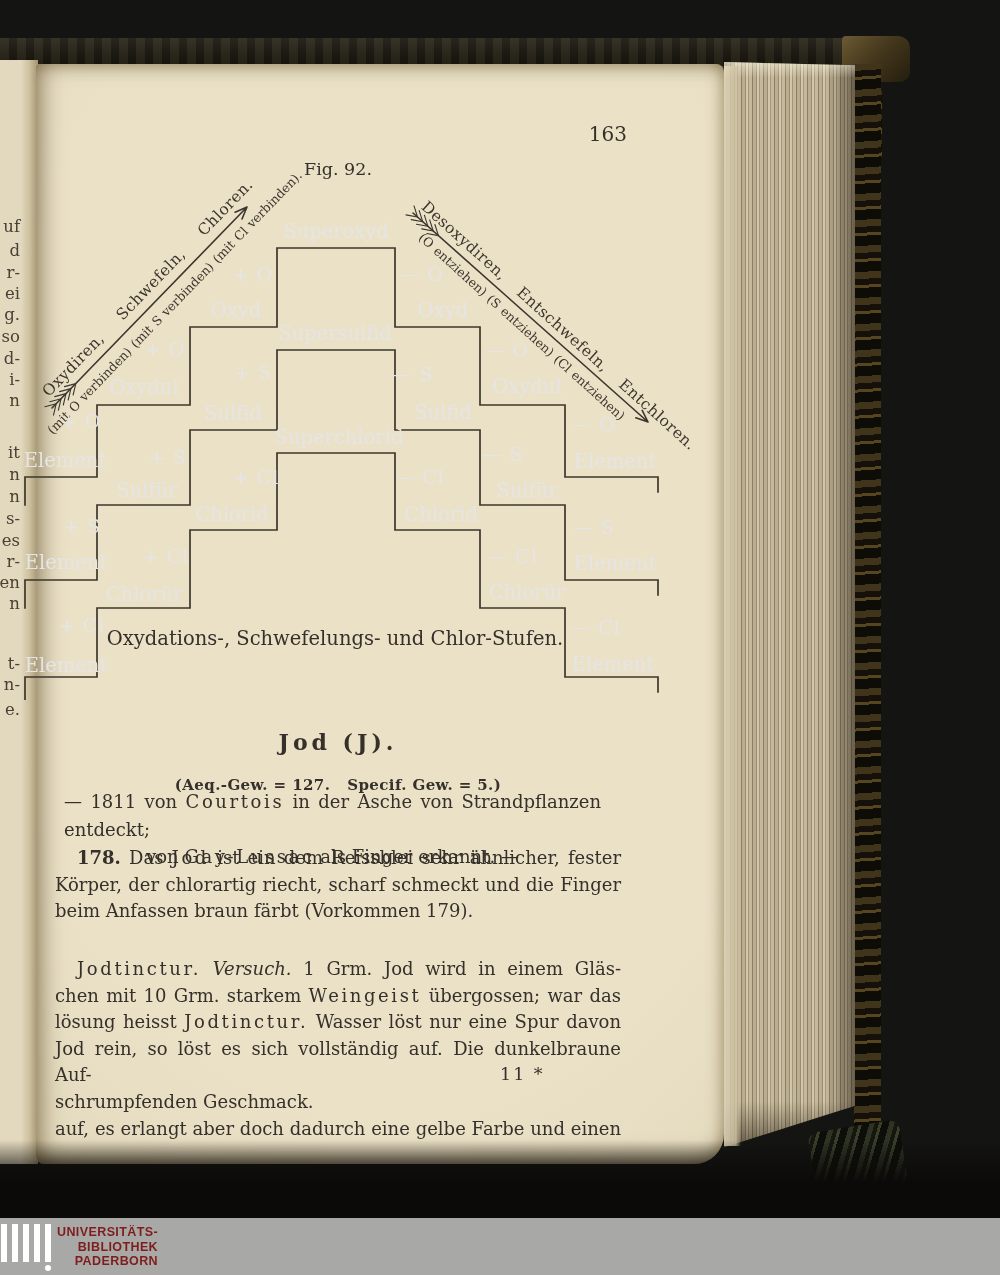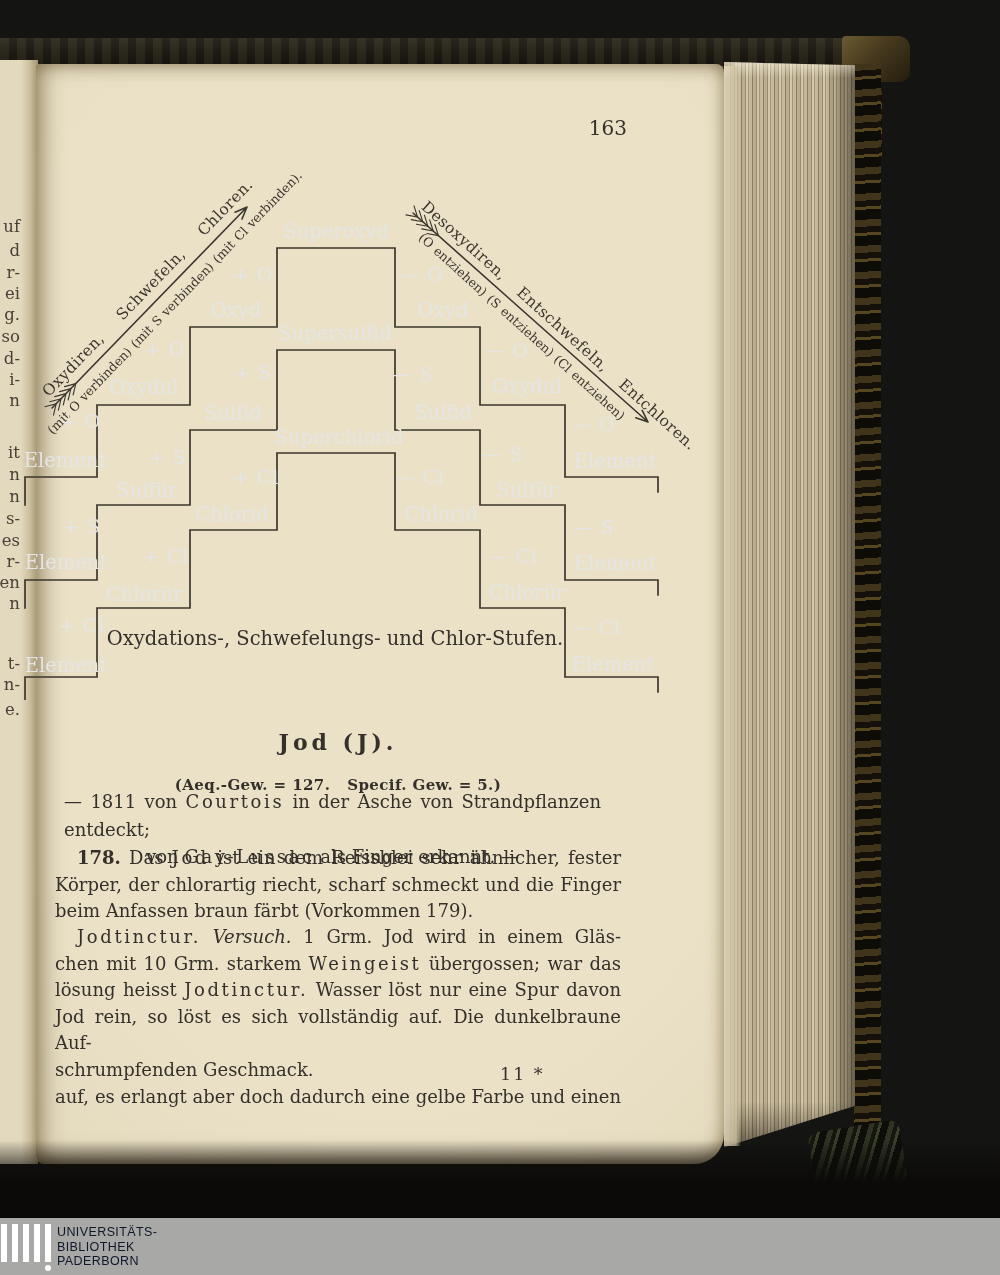--- a/index.html
+++ b/index.html
@@ -43,21 +43,21 @@
       #e8dfc5;
     box-shadow:inset 16px 0 22px -10px rgba(90,70,35,.55),
                inset -12px 0 16px -10px rgba(110,88,45,.45),
                inset 0 14px 18px -12px rgba(100,80,40,.5),
                inset 0 -18px 22px -14px rgba(90,70,35,.6);}
   
   .abs{position:absolute;}
   .ink{color:#35302a;}
   .center-block{left:55px;width:566px;text-align:center;}
   .running-title{top:119px;font-size:20px;letter-spacing:1px;}
-  .page-number{left:583px;top:116px;width:44px;text-align:right;font-size:20px;}
+  .page-number{left:583px;top:122px;width:44px;text-align:right;font-size:20px;}
   .fig-label{top:159px;font-size:17.5px;}
   .caption{left:45px;top:627px;width:580px;text-align:center;font-size:19.5px;}
   .section-title{top:729px;font-size:22px;font-weight:bold;letter-spacing:4px;}
   .section-subtitle{top:764px;font-size:15px;font-weight:bold;white-space:pre;letter-spacing:.4px;margin-top:12px;}
   .discovery{left:64px;top:788px;width:537px;font-size:18px;line-height:27.5px;}
   .para{left:55px;top:845px;width:566px;font-size:18px;line-height:26.6px;}
   .para2{top:924px;}
   .tline.just{text-align:justify;text-align-last:justify;}
   .tline.ctr{text-align:center;}
   .lsp{letter-spacing:2.6px;}
@@ -69,23 +69,23 @@
   .dlabel{position:absolute;transform:translate(-50%,-50%);white-space:nowrap;
     font-size:19.5px;color:#e5e5e5;}
   .dlabel.op{font-size:19px;letter-spacing:1px;}
   .arrow-text{position:absolute;text-align:center;white-space:nowrap;color:#3b352c;}
   .arrow-words{font-size:15.5px;word-spacing:20px;letter-spacing:.5px;}
   .arrow-parens{font-size:12.5px;word-spacing:1px;}
   
   .banner{position:absolute;left:0;top:1218px;width:1000px;height:57px;background:#a8a8a6;}
   .bar{position:absolute;top:6px;width:6px;height:38px;background:#fff;}
   .bar-dot{position:absolute;width:6px;height:6px;border-radius:50%;background:#fff;left:45px;top:47px;}
-  .banner-text{position:absolute;left:57px;top:7px;color:#0f172a;
+  .banner-text{position:absolute;left:57px;top:7px;color:#7f1d1d;
     font-family:"Liberation Sans","DejaVu Sans",sans-serif;
-    font-size:12.5px;font-weight:normal;line-height:14.5px;letter-spacing:.4px;}
+    font-size:12.5px;font-weight:bold;line-height:14.5px;letter-spacing:.4px;text-align:right;}
 </style>
 </head>
 <body>
 
 <div class="scene">
 
   <div class="cover-top">
     <div class="cover-top-texture"></div>
   </div>
   <div class="cover-corner"></div>
@@ -117,20 +117,21 @@
         <span class="margin-frag" style="top: 603px;">t-</span>
         <span class="margin-frag" style="top: 624px;">n-</span>
         <span class="margin-frag" style="top: 649px;">e.</span>
       </div>
   </div>
 
   <div class="page"></div>
   <div class="shadow-bottom"></div>
 
   <div class="abs ink page-number">163</div>
+  <div class="abs ink center-block fig-label">Fig. 92.</div>
 
   <svg class="diagram-svg" width="700" height="500" viewBox="0 0 700 500">
     <g stroke="#3c372d" stroke-width="1.7" fill="none" stroke-linecap="square">
       <path d="
         M97 205V277M97 305V380M97 408V477
         M190 127V205M190 230V305M190 330V408
         M277 48V127M277 150V230M277 253V330
         M395 48V127M395 150V230M395 253V330
         M480 127V205M480 230V305M480 330V408
         M565 205V277M565 305V380M565 408V477
@@ -218,21 +219,21 @@
   <div class="abs ink discovery" id="discovery">
       <div class="tline just"><span>— 1811 von </span><span class="lsp">Courtois</span><span> in der Asche von Strandpflanzen entdeckt;</span></div>
       <div class="tline ctr"><span>von </span><span class="lsp">Gay-Lussac</span><span> als Finger erkannt. —</span></div>
     </div>
   <div class="abs ink para" id="para-178">
       <div class="tline just" style="text-indent: 22px;"><span class="bold">178.</span><span> Das </span><span class="lsp">Jod</span><span> ist ein dem Reissblei sehr ähnlicher, fester</span></div>
       <div class="tline just"><span>Körper, der chlorartig riecht, scharf schmeckt und die Finger</span></div>
       <div class="tline"><span>beim Anfassen braun färbt (Vorkommen 179).</span></div>
     </div>
   <div class="abs ink para para2" id="para-jod">
-      <div class="tline just" style="text-indent: 22px;"><span class="lsp">Jodtinctur.</span><span> </span><span class="ital">Versuch.</span><span> 1 Grm. Jod wird in einem Gläs-</span></div>
+      <div class="tline just" style="text-indent: 22px; margin-top: 32px;"><span class="lsp">Jodtinctur.</span><span> </span><span class="ital">Versuch.</span><span> 1 Grm. Jod wird in einem Gläs-</span></div>
       <div class="tline just"><span>chen mit 10 Grm. starkem </span><span class="lsp">Weingeist</span><span> übergossen; war das</span></div>
       <div class="tline just"><span>lösung heisst </span><span class="lsp">Jodtinctur.</span><span> Wasser löst nur eine Spur davon</span></div>
       <div class="tline just"><span>Jod rein, so löst es sich vollständig auf. Die dunkelbraune Auf-</span></div>
       <div class="tline"><span>schrumpfenden Geschmack.</span></div>
       <div class="tline just"><span>auf, es erlangt aber doch dadurch eine gelbe Farbe und einen</span></div>
     </div>
   <div class="abs ink signature">11 *</div>
 
   <div class="banner">
     <div class="bar" style="left:1px"></div>

